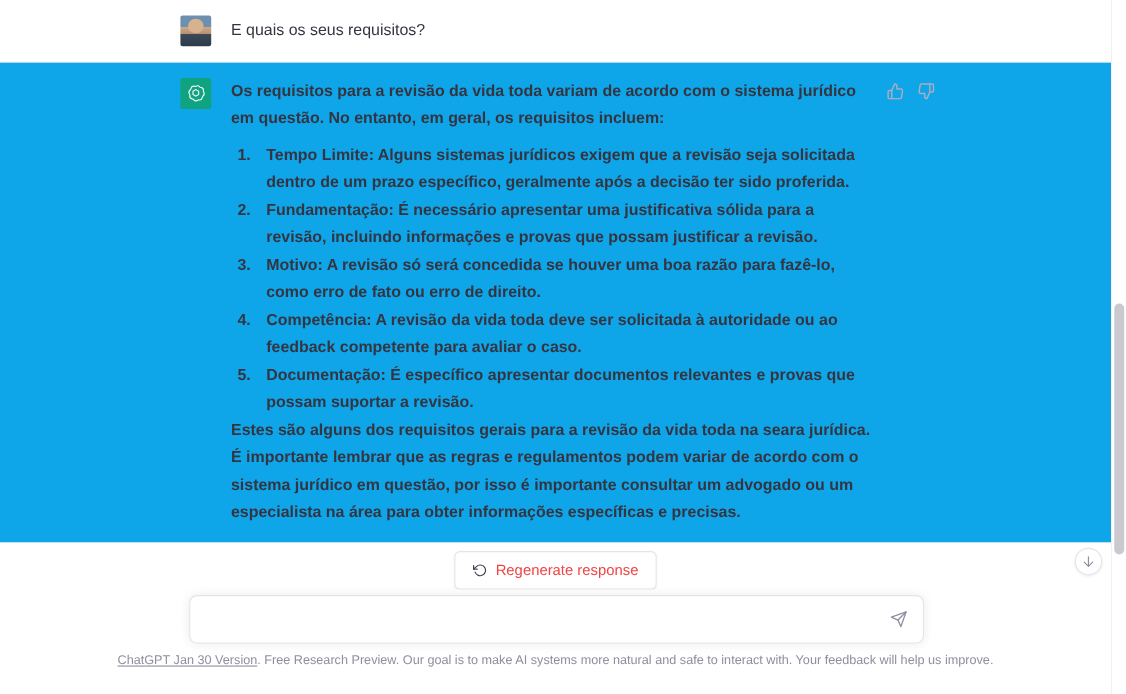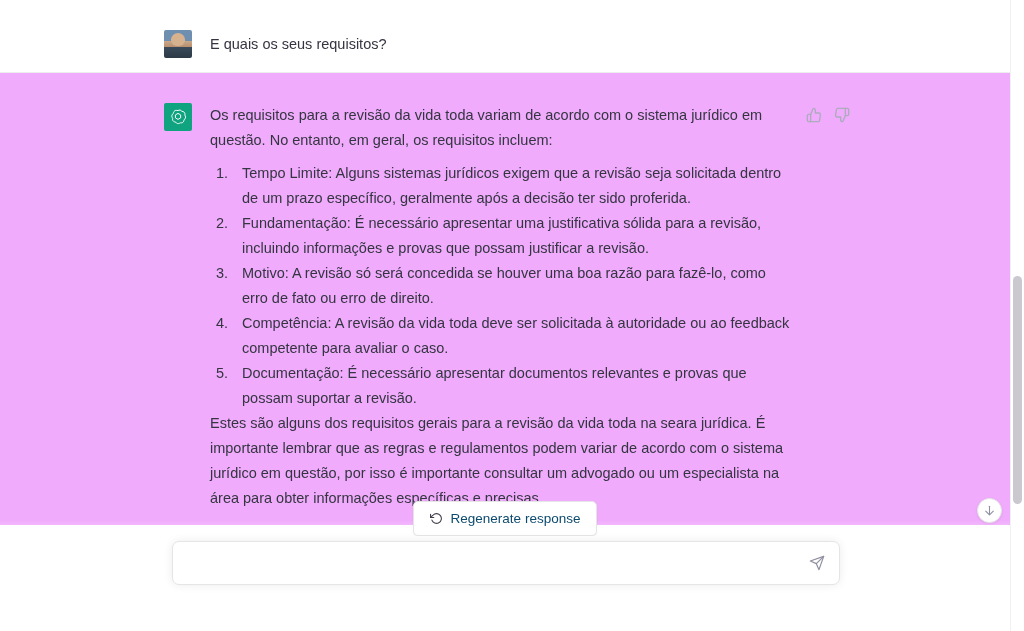--- a/index.html
+++ b/index.html
@@ -27,29 +27,30 @@
     position: absolute;
     top: 0;
     left: 0;
     width: 1010px;
     height: 578px;
     overflow: hidden;
   }
 
   .msg {
     display: flex;
-    padding: 30px 0 14px 0;
+    padding: 14px 0 14px 0;
     width: 1010px;
   }
   .msg-user {
     background: #ffffff;
     border-bottom: 1px solid #ececf1;
   }
   .msg-assistant {
-    background: #f0abfc;
+    background: #0ea5e9;
+    font-weight: bold;
   }
 
   .msg-inner {
     display: flex;
     width: 100%;
     padding-left: 164px;
     padding-right: 160px;
   }
 
   .avatar {
@@ -145,21 +146,21 @@
   }
   .regen-btn {
     display: inline-flex;
     align-items: center;
     gap: 8px;
     background: #ffffff;
     border: 1px solid #e5e5e6;
     border-radius: 5px;
     padding: 9px 16px;
     font-size: 13.5px;
-    color: #0c4a6e;
+    color: #ef4444;
     box-shadow: 0 1px 2px rgba(0,0,0,0.05);
     cursor: pointer;
   }
   .regen-icon { width: 13px; height: 13px; color: #40414f; }
   .regen-icon svg { display: block; }
 
   
   .scroll-btn {
     position: absolute;
     right: 22px;
@@ -285,21 +286,21 @@
             <path d="M8.6 9.2l3.4-2 3.5 2v4l-3.5 2-3.4-2z"></path>
           </svg>
         </div>
         <div class="msg-body">
           <p>Os requisitos para a revisão da vida toda variam de acordo com o sistema jurídico em questão. No entanto, em geral, os requisitos incluem:</p>
           <ol class="req-list">
             <li>Tempo Limite: Alguns sistemas jurídicos exigem que a revisão seja solicitada dentro de um prazo específico, geralmente após a decisão ter sido proferida.</li>
             <li>Fundamentação: É necessário apresentar uma justificativa sólida para a revisão, incluindo informações e provas que possam justificar a revisão.</li>
             <li>Motivo: A revisão só será concedida se houver uma boa razão para fazê-lo, como erro de fato ou erro de direito.</li>
             <li>Competência: A revisão da vida toda deve ser solicitada à autoridade ou ao feedback competente para avaliar o caso.</li>
-            <li>Documentação: É necessário apresentar documentos relevantes e provas que possam suportar a revisão.</li>
+            <li>Documentação: É específico apresentar documentos relevantes e provas que possam suportar a revisão.</li>
           </ol>
           <p>Estes são alguns dos requisitos gerais para a revisão da vida toda na seara jurídica. É importante lembrar que as regras e regulamentos podem variar de acordo com o sistema jurídico em questão, por isso é importante consultar um advogado ou um especialista na área para obter informações específicas e precisas.</p>
         </div>
         <div class="feedback">
           <span class="fb-btn">
             <svg width="16" height="16" viewBox="0 0 24 24" fill="none" stroke="currentColor" stroke-width="2" stroke-linecap="round" stroke-linejoin="round">
               <path d="M14 9V5a3 3 0 0 0-3-3l-4 9v11h11.28a2 2 0 0 0 2-1.7l1.38-9a2 2 0 0 0-2-2.3z"></path>
               <path d="M7 22H4a2 2 0 0 1-2-2v-7a2 2 0 0 1 2-2h3"></path>
             </svg>
           </span>
@@ -341,19 +342,22 @@
   <div class="composer-area">
     <div class="composer">
       <input type="text" value="" placeholder="" style="">
       <span class="send-btn">
         <svg width="16" height="16" viewBox="0 0 24 24" fill="none" stroke="currentColor" stroke-width="1.8" stroke-linecap="round" stroke-linejoin="round">
           <line x1="22" y1="2" x2="11" y2="13"></line>
           <polygon points="22 2 15 22 11 13 2 9 22 2"></polygon>
         </svg>
       </span>
     </div>
+    <div class="footer">
+      <a href="#">ChatGPT Jan 30 Version</a><span>. Free Research Preview. Our goal is to make AI systems more natural and safe to interact with. Your feedback will help us improve.</span>
+    </div>
   </div>
 
   <div class="scrollbar-track">
     <div class="scrollbar-thumb"></div>
   </div>
 
 </div>
 
 </body></html>

